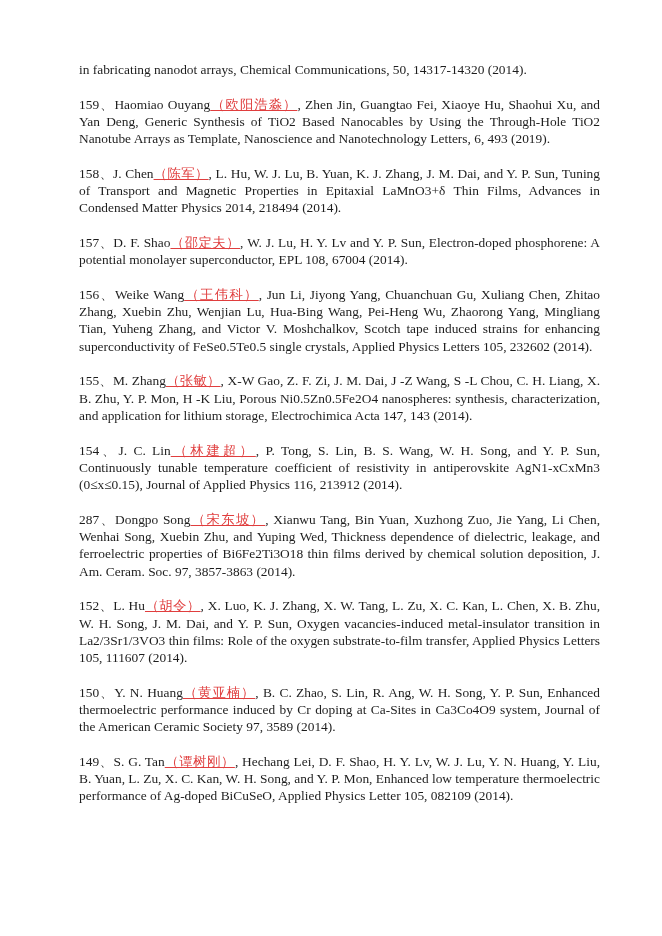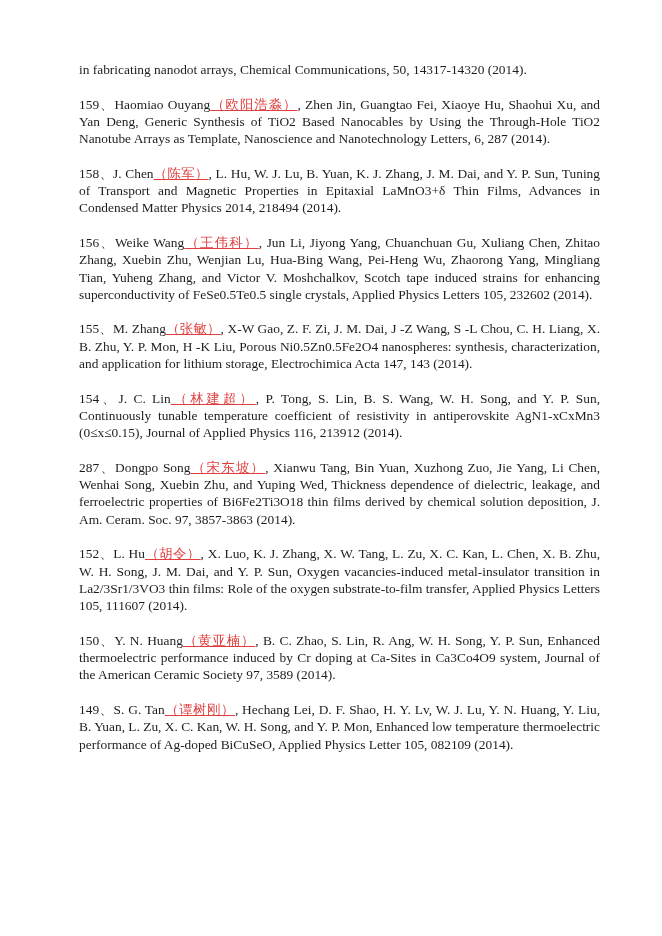--- a/index.html
+++ b/index.html
@@ -34,27 +34,30 @@
   }
 </style>
 </head>
 <body>
 
 <div class="page">
   <p class="para">in fabricating nanodot arrays, Chemical Communications, 50, 14317-14320 (2014).</p>
 
   <div id="entries">
   <p class="para">
-    <span>159、Haomiao Ouyang</span><span class="cn-name">（欧阳浩淼）</span><span>, Zhen Jin, Guangtao Fei, Xiaoye Hu, Shaohui Xu, and Yan Deng, Generic Synthesis of TiO2 Based Nanocables by Using the Through-Hole TiO2 Nanotube Arrays as Template, Nanoscience and Nanotechnology Letters, 6, 287 (2014).</span>
+    <span>159、Haomiao Ouyang</span><span class="cn-name">（欧阳浩淼）</span><span>, Zhen Jin, Guangtao Fei, Xiaoye Hu, Shaohui Xu, and Yan Deng, Generic Synthesis of TiO2 Based Nanocables by Using the Through-Hole TiO2 Nanotube Arrays as Template, Nanoscience and Nanotechnology Letters, 6, 493 (2019).</span>
   </p>
 
   <p class="para">
     <span>158、J. Chen</span><span class="cn-name">（陈军）</span><span>, L. Hu, W. J. Lu, B. Yuan, K. J. Zhang, J. M. Dai, and Y. P. Sun, Tuning of Transport and Magnetic Properties in Epitaxial LaMnO3+δ Thin Films, Advances in Condensed Matter Physics 2014, 218494 (2014).</span>
   </p>
 
+  <p class="para">
+    <span>157、D. F. Shao</span><span class="cn-name">（邵定夫）</span><span>, W. J. Lu, H. Y. Lv and Y. P. Sun, Electron-doped phosphorene: A potential monolayer superconductor, EPL 108, 67004 (2014).</span>
+  </p>
 
   <p class="para">
     <span>156、Weike Wang</span><span class="cn-name">（王伟科）</span><span>, Jun Li, Jiyong Yang, Chuanchuan Gu, Xuliang Chen, Zhitao Zhang, Xuebin Zhu, Wenjian Lu, Hua-Bing Wang, Pei-Heng Wu, Zhaorong Yang, Mingliang Tian, Yuheng Zhang, and Victor V. Moshchalkov, Scotch tape induced strains for enhancing superconductivity of FeSe0.5Te0.5 single crystals, Applied Physics Letters 105, 232602 (2014).</span>
   </p>
 
   <p class="para">
     <span>155、M. Zhang</span><span class="cn-name">（张敏）</span><span>, X-W Gao, Z. F. Zi, J. M. Dai, J -Z Wang, S -L Chou, C. H. Liang, X. B. Zhu, Y. P. Mon, H -K Liu, Porous Ni0.5Zn0.5Fe2O4 nanospheres: synthesis, characterization, and application for lithium storage, Electrochimica Acta 147, 143 (2014).</span>
   </p>
 
   <p class="para">

